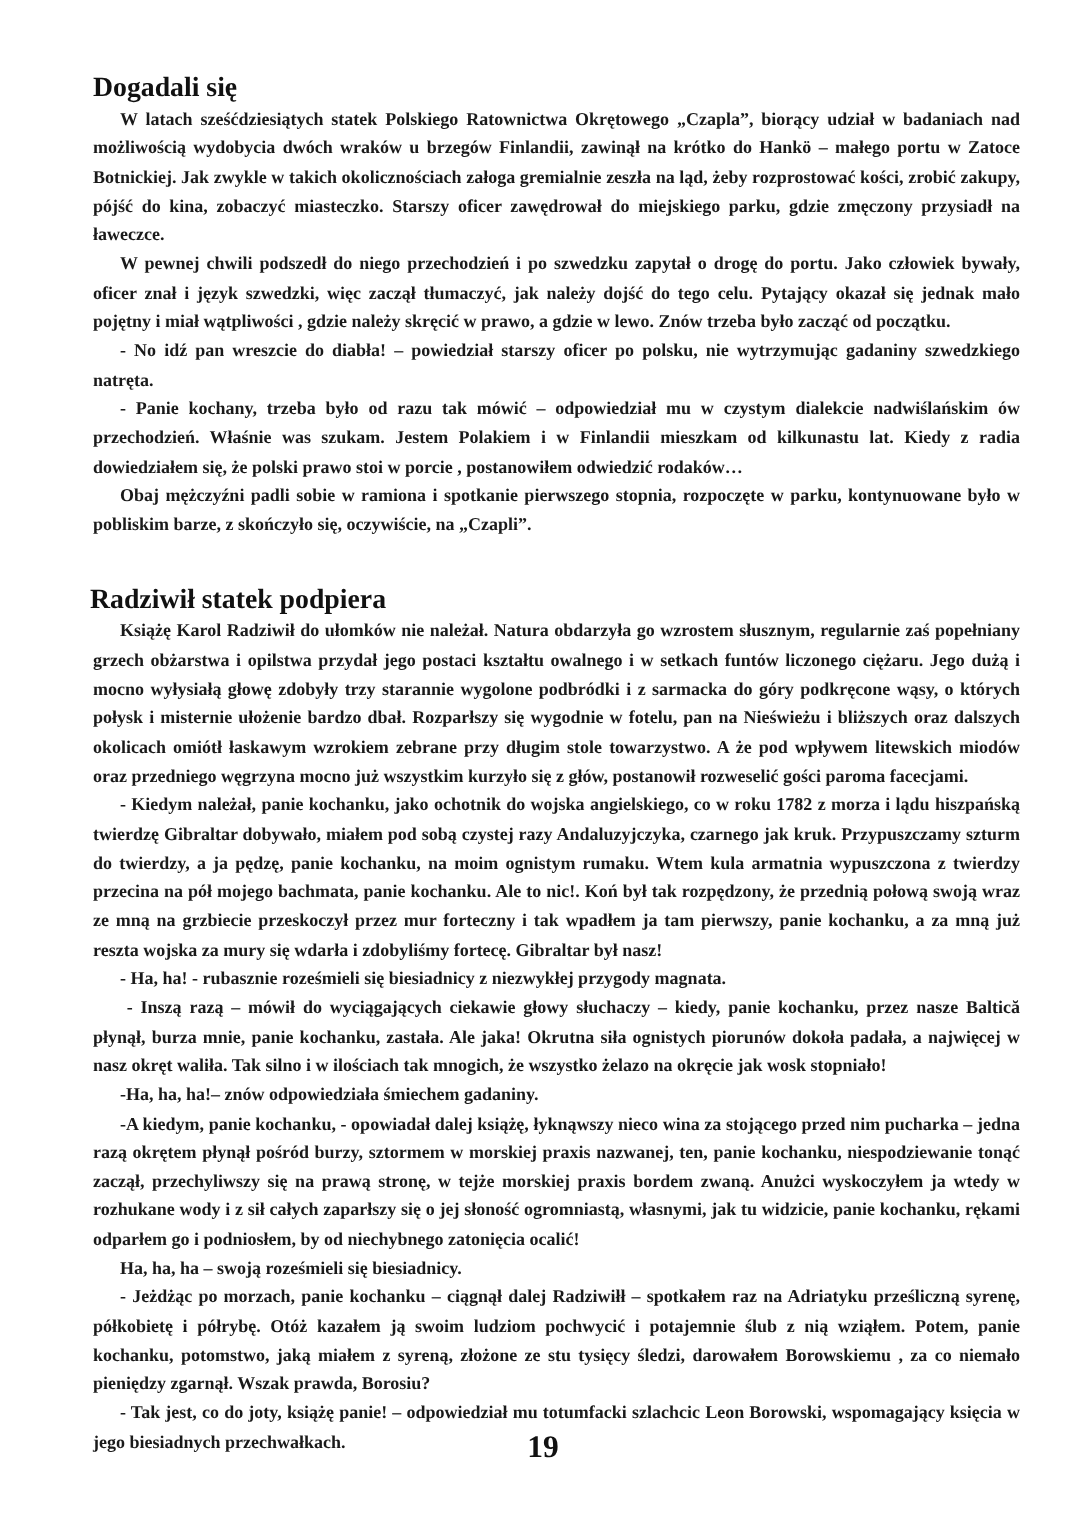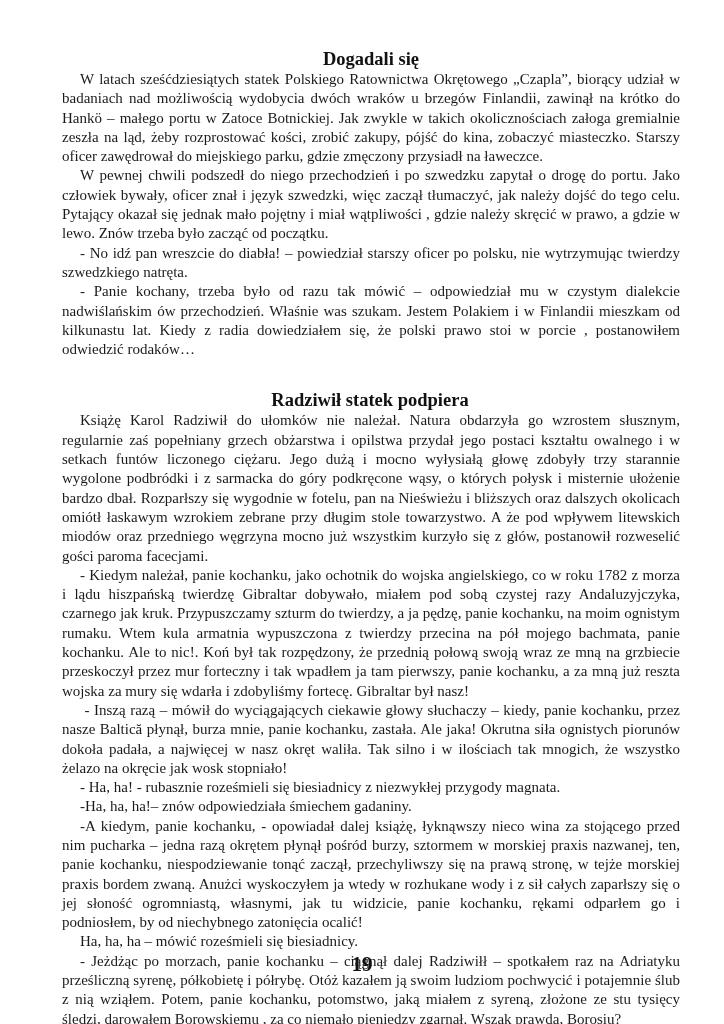--- a/index.html
+++ b/index.html
@@ -5,55 +5,56 @@
   html, body { margin: 0; padding: 0; background: #ffffff; }
   body { width: 724px; height: 1024px; overflow: hidden; position: relative; }
   .page {
     position: absolute; left: 62px; top: 48px; width: 618px;
     font-family: "Liberation Serif", "DejaVu Serif", serif;
     color: #1a1a1a;
   }
   h2 {
     font-family: "Liberation Serif", "DejaVu Serif", serif;
     font-weight: bold; font-size: 18.5px; line-height: 22px;
-    margin: 0 0 0 0; color: #111; text-align: center;
+    margin: 0 0 0 0; color: #111;
   }
   h2.first { margin-left: 0; }
   h2.second { margin-top: 30px; margin-left: -2px; }
   p {
-    margin: 0; font-size: 15px; line-height: 19.3px;
-    text-align: justify; text-indent: 0;
+    margin: 0; font-size: 12px; line-height: 19.3px;
+    text-align: justify; text-indent: 0; font-weight: bold;
   }
   .section { }
   .pagenum {
     position: absolute; left: 0; width: 724px; top: 952px;
     text-align: center;
     font-family: "Liberation Serif", "DejaVu Serif", serif;
     font-weight: bold; font-size: 21px; color: #111;
   }
 </style>
 </head>
 <body>
 
 <div class="page">
   <div class="section">
     <h2 class="first">Dogadali się</h2>
     <p style="text-indent: 18px;">W latach sześćdziesiątych statek Polskiego Ratownictwa Okrętowego „Czapla”, biorący udział w badaniach nad możliwością wydobycia dwóch wraków u brzegów Finlandii, zawinął na krótko do Hankö – małego portu w Zatoce Botnickiej. Jak zwykle w takich okolicznościach załoga gremialnie zeszła na ląd, żeby rozprostować kości, zrobić zakupy, pójść do kina, zobaczyć miasteczko. Starszy oficer zawędrował do miejskiego parku, gdzie zmęczony przysiadł na ławeczce.</p>
     <p style="text-indent: 18px;">W pewnej chwili podszedł do niego przechodzień i po szwedzku zapytał o drogę do portu. Jako człowiek bywały, oficer znał i język szwedzki, więc zaczął tłumaczyć, jak należy dojść do tego celu. Pytający okazał się jednak mało pojętny i miał wątpliwości , gdzie należy skręcić w prawo, a gdzie w lewo. Znów trzeba było zacząć od początku.</p>
-    <p style="text-indent: 18px;">- No idź pan wreszcie do diabła! – powiedział starszy oficer po polsku, nie wytrzymując twierdzy szwedzkiego natręta.</p>
+    <p style="text-indent: 18px;">- No idź pan wreszcie do diabła! – powiedział starszy oficer po polsku, nie wytrzymując gadaniny szwedzkiego natręta.</p>
     <p style="text-indent: 18px;">- Panie kochany, trzeba było od razu tak mówić – odpowiedział mu w czystym dialekcie nadwiślańskim ów przechodzień. Właśnie was szukam. Jestem Polakiem i w Finlandii mieszkam od kilkunastu lat. Kiedy z radia dowiedziałem się, że polski prawo stoi w porcie , postanowiłem odwiedzić rodaków…</p>
+    <p style="text-indent: 18px;">Obaj mężczyźni padli sobie w ramiona i spotkanie pierwszego stopnia, rozpoczęte w parku, kontynuowane było w pobliskim barze, z skończyło się, oczywiście, na „Czapli”.</p>
   </div>
   <div class="section">
     <h2 class="second">Radziwił statek podpiera</h2>
     <p style="text-indent: 18px;">Książę Karol Radziwił do ułomków nie należał. Natura obdarzyła go wzrostem słusznym, regularnie zaś popełniany grzech obżarstwa i opilstwa przydał jego postaci kształtu owalnego i w setkach funtów liczonego ciężaru. Jego dużą i mocno wyłysiałą głowę zdobyły trzy starannie wygolone podbródki i z sarmacka do góry podkręcone wąsy, o których połysk i misternie ułożenie bardzo dbał. Rozparłszy się wygodnie w fotelu, pan na Nieświeżu i bliższych oraz dalszych okolicach omiótł łaskawym wzrokiem zebrane przy długim stole towarzystwo. A że pod wpływem litewskich miodów oraz przedniego węgrzyna mocno już wszystkim kurzyło się z głów, postanowił rozweselić gości paroma facecjami.</p>
     <p style="text-indent: 18px;">- Kiedym należał, panie kochanku, jako ochotnik do wojska angielskiego, co w roku 1782 z morza i lądu hiszpańską twierdzę Gibraltar dobywało, miałem pod sobą czystej razy Andaluzyjczyka, czarnego jak kruk. Przypuszczamy szturm do twierdzy, a ja pędzę, panie kochanku, na moim ognistym rumaku. Wtem kula armatnia wypuszczona z twierdzy przecina na pół mojego bachmata, panie kochanku. Ale to nic!. Koń był tak rozpędzony, że przednią połową swoją wraz ze mną na grzbiecie przeskoczył przez mur forteczny i tak wpadłem ja tam pierwszy, panie kochanku, a za mną już reszta wojska za mury się wdarła i zdobyliśmy fortecę. Gibraltar był nasz!</p>
+    <p style="text-indent: 18px;">- Ha, ha!  - rubasznie roześmieli się biesiadnicy z niezwykłej przygody magnata.</p>
     <p style="text-indent: 22.5px;">- Inszą razą – mówił do wyciągających ciekawie głowy słuchaczy – kiedy, panie kochanku, przez nasze Baltică płynął, burza mnie, panie kochanku, zastała. Ale jaka! Okrutna siła ognistych piorunów dokoła padała, a najwięcej w nasz okręt waliła. Tak silno i w ilościach tak mnogich, że wszystko żelazo na okręcie jak wosk stopniało!</p>
-    <p style="text-indent: 18px;">- Ha, ha!  - rubasznie roześmieli się biesiadnicy z niezwykłej przygody magnata.</p>
     <p style="text-indent: 18px;">-Ha, ha, ha!– znów odpowiedziała śmiechem gadaniny.</p>
     <p style="text-indent: 18px;">-A kiedym, panie kochanku, - opowiadał dalej książę, łyknąwszy nieco wina za stojącego przed nim pucharka – jedna razą okrętem płynął pośród burzy, sztormem w morskiej praxis nazwanej, ten, panie kochanku, niespodziewanie tonąć zaczął, przechyliwszy się na prawą stronę, w tejże morskiej praxis bordem zwaną. Anużci wyskoczyłem ja wtedy w rozhukane wody i z sił całych zaparłszy się o jej słoność ogromniastą, własnymi, jak tu widzicie, panie kochanku, rękami odparłem go i podniosłem, by od niechybnego zatonięcia ocalić!</p>
-    <p style="text-indent: 18px;">Ha, ha, ha – mówić roześmieli się biesiadnicy.</p>
+    <p style="text-indent: 18px;">Ha, ha, ha – swoją roześmieli się biesiadnicy.</p>
     <p style="text-indent: 18px;">- Jeżdżąc po morzach, panie kochanku – ciągnął dalej Radziwiłł – spotkałem raz na Adriatyku prześliczną syrenę, półkobietę i półrybę. Otóż kazałem ją swoim ludziom pochwycić i potajemnie ślub z nią wziąłem. Potem, panie kochanku, potomstwo, jaką miałem z syreną, złożone ze stu tysięcy śledzi, darowałem Borowskiemu , za co niemało pieniędzy zgarnął. Wszak prawda, Borosiu?</p>
     <p style="text-indent: 18px;">- Tak jest, co do joty, książę panie! – odpowiedział mu totumfacki szlachcic Leon Borowski, wspomagający księcia w jego biesiadnych przechwałkach.</p>
 
   </div>
 </div>
 
 <div class="pagenum">19</div>
 
 </body></html>

